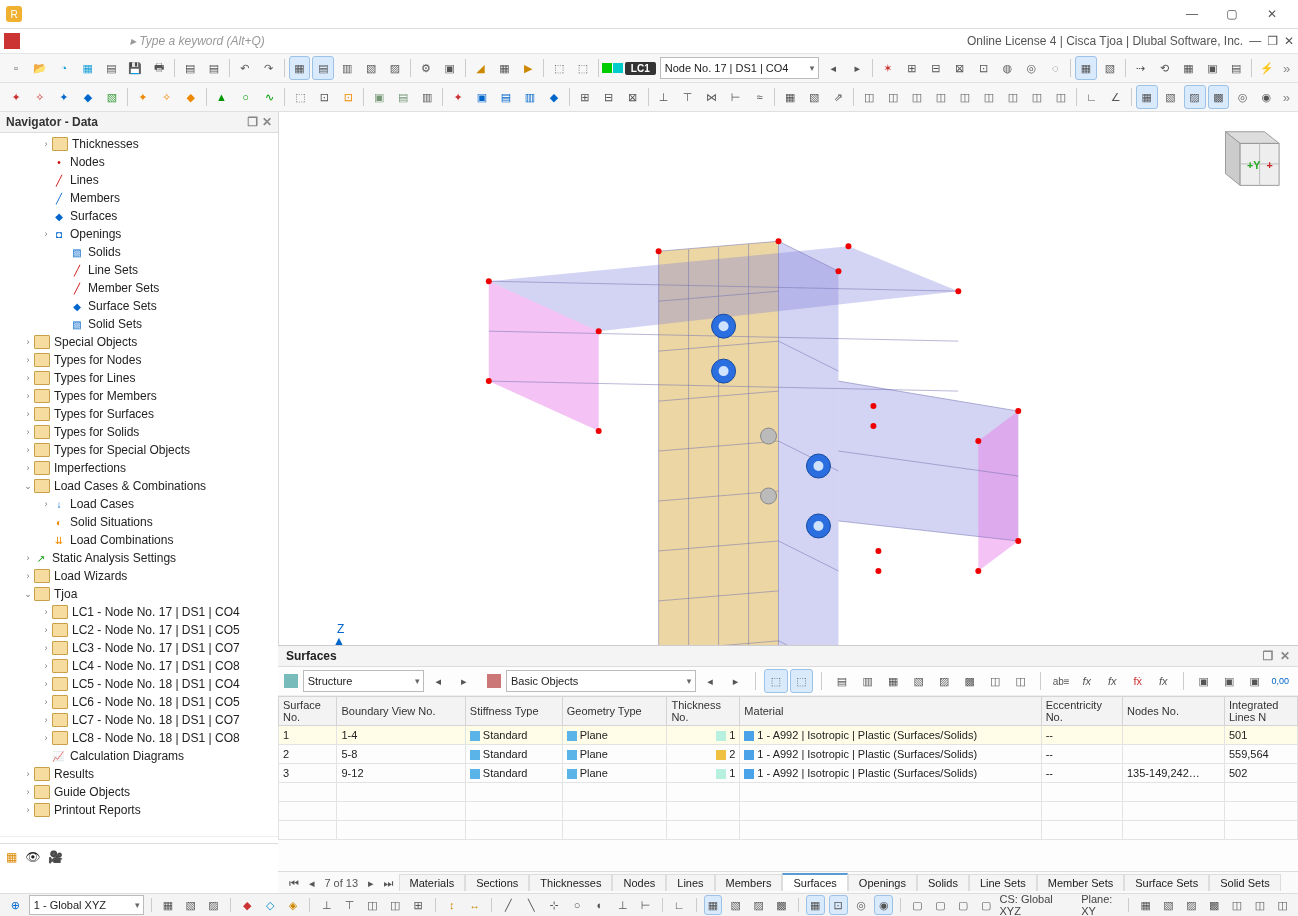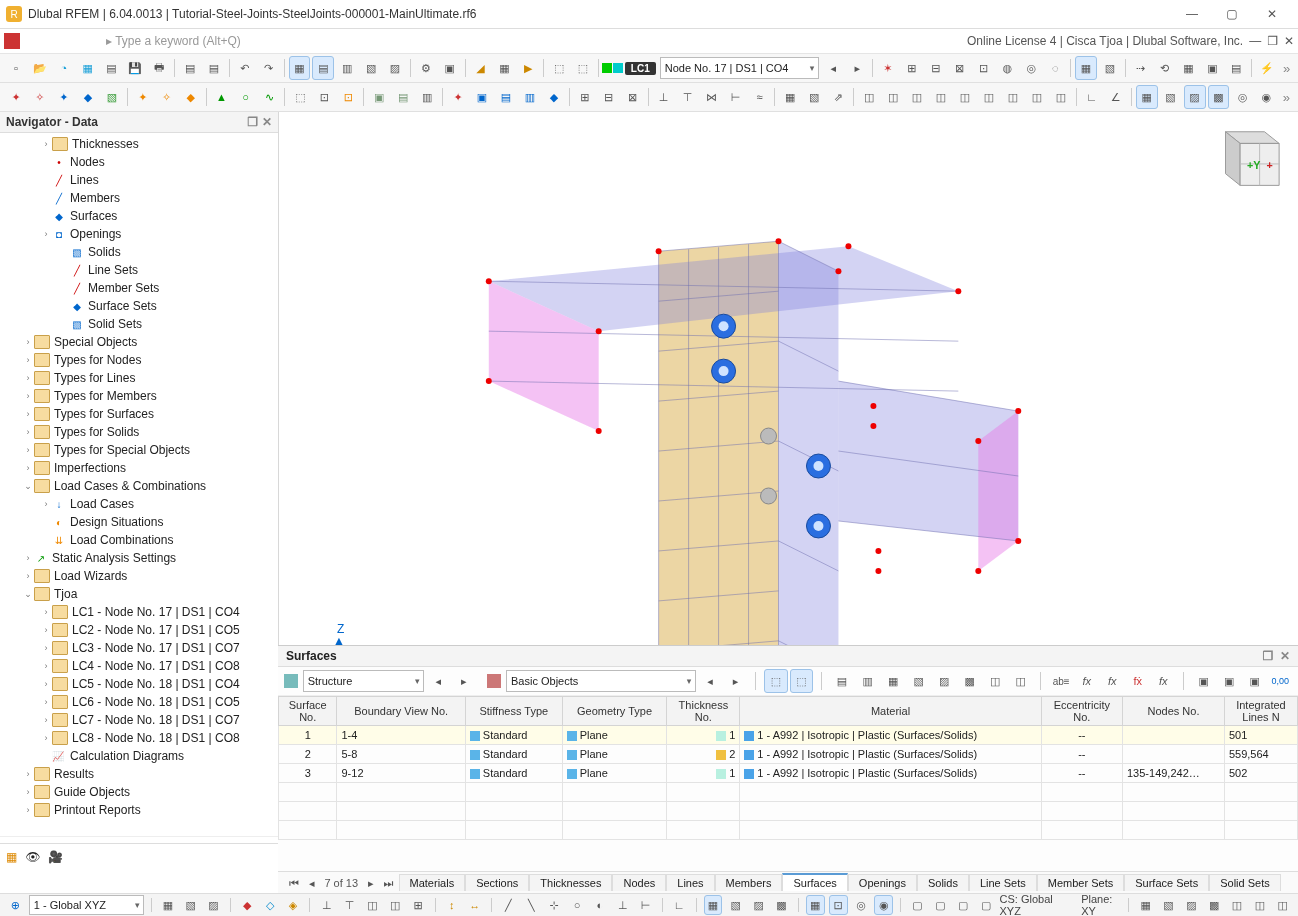--- a/index.html
+++ b/index.html
@@ -4,21 +4,21 @@
 <style>
 html,body{margin:0;padding:0;font-family:"Segoe UI",Tahoma,sans-serif;font-size:12px;color:#222;background:#fff;overflow:hidden;width:1298px;height:916px}
 .titlebar{display:flex;align-items:center;height:28px;background:#fff;border-bottom:1px solid #ddd;padding:0 6px}
 .titlebar .app-icon{width:16px;height:16px;background:#f0b030;border-radius:3px;margin-right:6px;display:flex;align-items:center;justify-content:center;font-size:10px;color:#fff}
 .titlebar .title{flex:0 0 auto;color:#333}
 .titlebar .spacer{flex:1}
 .win-btn{width:40px;height:28px;display:flex;align-items:center;justify-content:center;color:#555}
 .menubar{display:flex;align-items:center;height:24px;background:#fff;border-bottom:1px solid #e5e5e5;padding:0 4px}
 .menubar .logo{width:16px;height:16px;background:#c33;margin-right:6px}
 .menubar .m{padding:2px 8px;cursor:default}
-.menubar .search{flex:0 0 auto;margin-left:80px;color:#999;}
+.menubar .search{flex:0 0 auto;margin-left:104px;color:#999;font-style:italic}
 .menubar .right{margin-left:auto;display:flex;align-items:center;gap:6px;color:#555}
 .toolbar{display:flex;align-items:center;height:28px;background:#f7f7f7;border-bottom:1px solid #e0e0e0;padding:0 4px;overflow:hidden;white-space:nowrap}
 .toolbar .tb{width:22px;height:22px;margin:0 1px;border:1px solid transparent;border-radius:3px;display:inline-flex;align-items:center;justify-content:center;font-size:11px;color:#555}
 .toolbar .tb.active{border-color:#9cc2e8;background:#d9eafd}
 .toolbar .sep{width:1px;height:18px;background:#ccc;margin:0 3px;display:inline-block}
 .toolbar .combo{height:20px;border:1px solid #bbb;background:#fff;padding:0 18px 0 4px;font-size:11px;display:inline-flex;align-items:center;position:relative;margin:0 2px}
 .toolbar .combo::after{content:"▾";position:absolute;right:4px;color:#666;font-size:9px}
 .toolbar .lcbox{background:#333;color:#fff;padding:1px 6px;font-size:10px;font-weight:bold;border-radius:2px;margin:0 2px}
 .toolbar .chev{color:#888;font-size:13px;margin-left:auto;padding:0 4px}
 .body{display:flex;height:calc(916px - 28px - 24px - 28px - 28px - 28px - 22px)}
@@ -41,21 +41,21 @@
 .surf-menu .m{padding:1px 2px}
 .surf-tools{display:flex;align-items:center;height:28px;padding:0 6px;border-bottom:1px solid #eee;gap:2px}
 .surf-tools .combo{height:20px;border:1px solid #bbb;background:#fff;padding:0 18px 0 4px;font-size:11px;display:inline-flex;align-items:center;position:relative}
 .surf-tools .combo::after{content:"▾";position:absolute;right:4px;color:#666;font-size:9px}
 .surf-tools .sq{width:22px;height:22px;border:1px solid transparent;border-radius:3px;display:flex;align-items:center;justify-content:center;font-size:11px;color:#555}
 .surf-tools .sq.active{border-color:#9cc2e8;background:#d9eafd}
 .grid{flex:1;overflow:auto}
 .grid table{border-collapse:collapse;width:100%;font-size:11px}
 .grid th{background:#f3f3f3;border:1px solid #d4d4d4;padding:2px 4px;font-weight:normal;color:#333;position:sticky;top:0}
 .grid td{border:1px solid #e3e3e3;padding:1px 4px;height:16px}
-.grid td.center,.grid th{text-align:center}
+.grid td.center,.grid th{text-align:left}
 .grid td.left{text-align:left}
 .grid td.right{text-align:right}
 .grid td .sw{display:inline-block;width:10px;height:10px;vertical-align:middle;margin-right:3px}
 .grid tr.sel td{background:#fffde8}
 .bottom-tabs{display:flex;align-items:center;height:22px;border-top:1px solid #ddd;background:#fafafa;padding:0 6px;gap:0;font-size:11px}
 .bottom-tabs .pg{padding:0 5px;color:#555}
 .bottom-tabs .tab{padding:2px 10px;border:1px solid #ddd;border-bottom:none;background:#f4f4f4;margin-top:1px}
 .bottom-tabs .tab.active{background:#fff;border-top:2px solid #5a9bd5}
 .nav-bottom{height:26px;border-top:1px solid #ddd;display:flex;align-items:center;gap:8px;padding:0 6px}
 .statusbar{position:absolute;left:0;right:0;bottom:0;height:22px;background:#f4f4f4;border-top:1px solid #ddd;display:flex;align-items:center;padding:0 6px;gap:4px;font-size:11px}
@@ -72,21 +72,20 @@
 svg .face-c{fill:rgba(220,180,90,0.55)}
 svg .face-d{fill:rgba(90,200,120,0.55)}
 svg .node{fill:#e00}
 svg .bolt{fill:#2a6ee0;stroke:#184a9e;stroke-width:1}
 </style>
 </head>
 <body>
 
 <div class="titlebar">
   <div class="app-icon">R</div>
-  <div class="title">Dlubal RFEM | 6.04.0013 | Tutorial-Steel-Joints-SteelJoints-000001-MainUltimate.rf6</div>
   <div class="spacer"></div>
   <div class="win-btn">—</div>
   <div class="win-btn">▢</div>
   <div class="win-btn">✕</div>
 </div>
 
 <div class="menubar">
   <div class="logo"></div>
   <div class="search">▸ <span>Type a keyword (Alt+Q)</span></div>
   <div class="right">
@@ -381,21 +380,21 @@
             <div class="row d2">
               <span class="caret">›</span>
               <span class="ic blue">↓</span>
               <span>Load Cases</span>
             </div>
           </li>
           <li>
             <div class="row d2">
               <span class="caret"></span>
               <span class="ic orange">◐</span>
-              <span>Design Situations</span>
+              <span>Solid Situations</span>
             </div>
           </li>
           <li>
             <div class="row d2">
               <span class="caret"></span>
               <span class="ic orange">⇊</span>
               <span>Load Combinations</span>
             </div>
           </li>
           <li>

